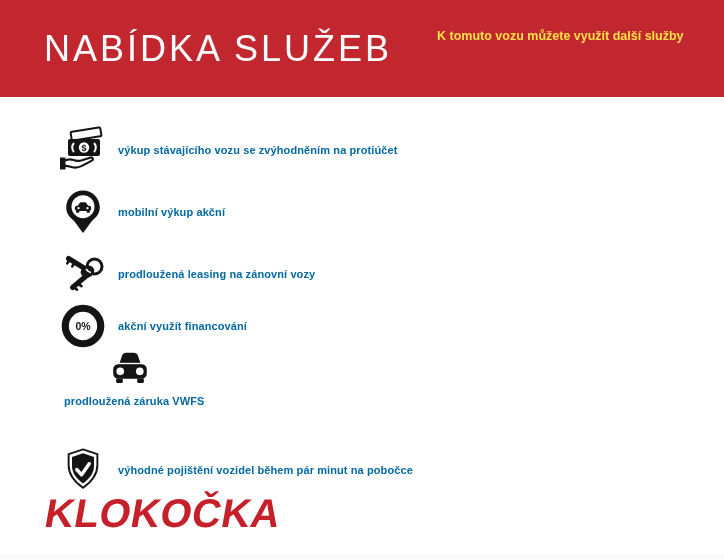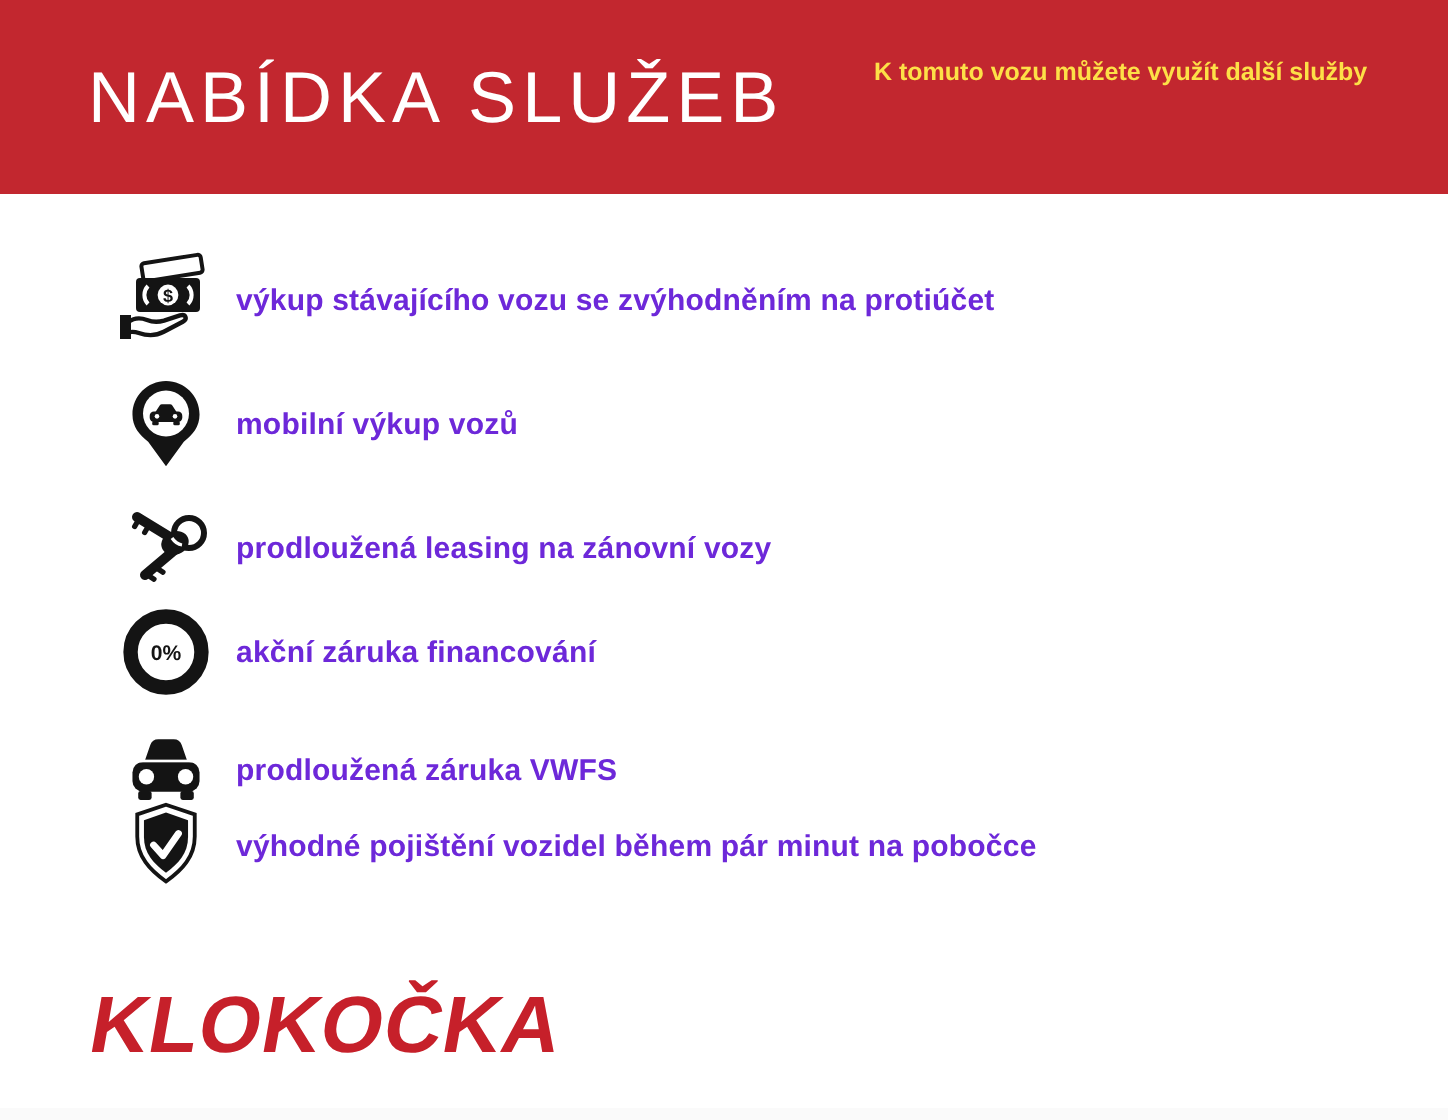--- a/index.html
+++ b/index.html
@@ -47,32 +47,32 @@
   .icon-box {
     width: 54px;
     height: 50px;
     display: flex;
     align-items: center;
     justify-content: center;
     flex: 0 0 54px;
   }
   .service-label {
     margin-left: 8px;
-    font-size: 15px;
+    font-size: 11px;
     font-weight: 700;
-    color: #6d28d9;
+    color: #0369a1;
     white-space: nowrap;
     letter-spacing: 0.1px;
   }
   .row-1 { top: 125px; }
   .row-2 { top: 187px; }
   .row-3 { top: 249px; }
   .row-4 { top: 301px; }
-  .row-5 { top: 360px; }
-  .row-6 { top: 398px; justify-content: center; }
+  .row-5 { top: 341px; flex-direction: column; }
+  .row-6 { top: 445px; justify-content: center; }
   
   .footer-logo {
     position: absolute;
     left: 42px; top: 493px;
     font-size: 40px;
     line-height: 1;
     font-weight: 700;
     color: #C6202A;
     letter-spacing: 0.5px;
     transform: skewX(-10deg);
@@ -121,21 +121,21 @@
         <path d="M24 1.5 C14.3 1.5 6.5 9.3 6.5 19 c0 6.6 3.6 10.4 8.2 14.3 L24 46 l9.3 -12.7 c4.6 -3.9 8.2 -7.7 8.2 -14.3 C41.5 9.3 33.7 1.5 24 1.5 Z" fill="#141414"></path>
         <circle cx="24" cy="18.5" r="12" fill="#ffffff"></circle>
         <path d="M18.5 17.8 l2.2 -3.4 q0.4 -0.7 1.2 -0.7 h4.2 q0.8 0 1.2 0.7 l2.2 3.4 Z" fill="#141414"></path>
         <rect x="15.5" y="17.5" width="17" height="5.4" rx="2.2" fill="#141414"></rect>
         <rect x="16.8" y="22.5" width="3.4" height="2.2" rx="0.8" fill="#141414"></rect>
         <rect x="27.8" y="22.5" width="3.4" height="2.2" rx="0.8" fill="#141414"></rect>
         <circle cx="19.3" cy="20" r="1.2" fill="#ffffff"></circle>
         <circle cx="28.7" cy="20" r="1.2" fill="#ffffff"></circle>
       </svg>
     </div>
-    <div class="service-label">mobilní výkup vozů</div>
+    <div class="service-label">mobilní výkup akční</div>
   </div>
 
   <div class="service-row row-3">
     <div class="icon-box">
       <svg width="52" height="48" viewBox="0 0 48 48">
         <circle cx="35.5" cy="16.5" r="7.5" fill="none" stroke="#141414" stroke-width="3"></circle>
         <path d="M27.5 19.5 L9.5 8.5" stroke="#141414" stroke-width="5" stroke-linecap="round"></path>
         <path d="M10.5 9.5 l-2.2 3.8 M15.5 12.5 l-2.2 3.8" stroke="#141414" stroke-width="2.6" stroke-linecap="round"></path>
         <path d="M29.5 24 L13.5 37.5" stroke="#141414" stroke-width="5" stroke-linecap="round"></path>
         <path d="M14 37 l4 2.6 M18.5 33.5 l4 2.6" stroke="#141414" stroke-width="2.6" stroke-linecap="round"></path>
@@ -146,21 +146,21 @@
     <div class="service-label">prodloužená leasing na zánovní vozy</div>
   </div>
 
   <div class="service-row row-4">
     <div class="icon-box">
       <svg width="46" height="46" viewBox="0 0 48 48">
         <circle cx="24" cy="24" r="18.5" fill="none" stroke="#141414" stroke-width="7.5"></circle>
         <text x="24" y="28" font-size="11" font-weight="bold" fill="#141414" text-anchor="middle" font-family="Liberation Sans, sans-serif">0%</text>
       </svg>
     </div>
-    <div class="service-label">akční záruka financování</div>
+    <div class="service-label">akční využít financování</div>
   </div>
 
   <div class="service-row row-5">
     <div class="icon-box">
       <svg width="48" height="46" viewBox="0 0 48 48">
         <path d="M13 19 l2.8 -8 q1 -3 4.2 -3 h8 q3.2 0 4.2 3 l2.8 8 Z" fill="#141414"></path>
         <rect x="6.5" y="19.8" width="35" height="15.5" rx="5.5" fill="#141414"></rect>
         <rect x="6.5" y="18.6" width="35" height="1.4" fill="#ffffff"></rect>
         <rect x="9.5" y="35" width="7" height="4.6" rx="1.2" fill="#141414"></rect>
         <rect x="31.5" y="35" width="7" height="4.6" rx="1.2" fill="#141414"></rect>

